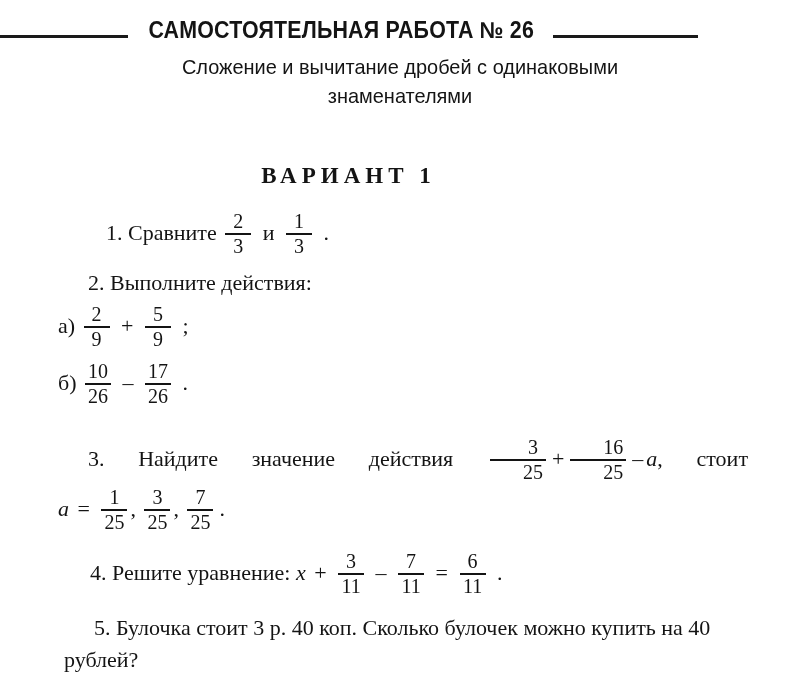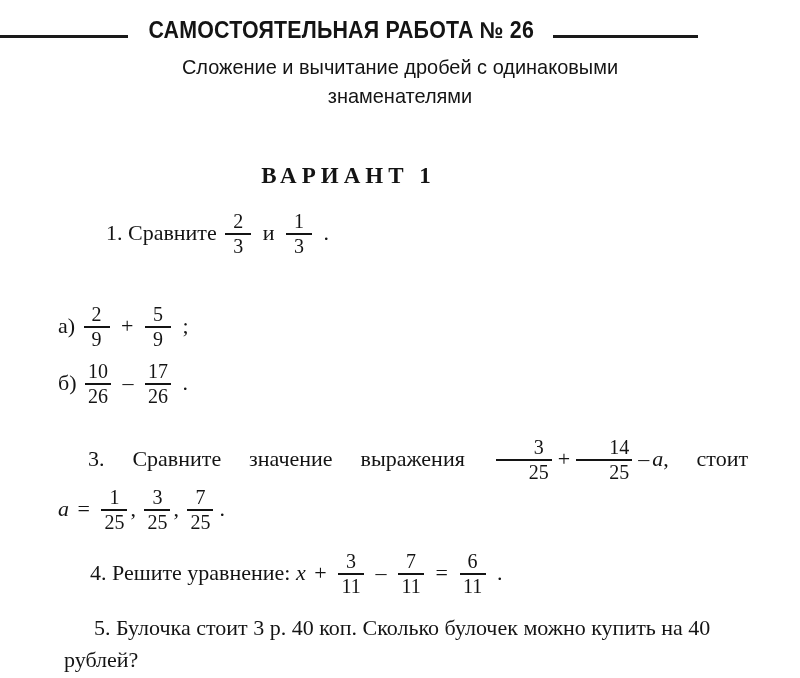--- a/index.html
+++ b/index.html
@@ -158,20 +158,24 @@
     </span>
     <span class="op">и</span>
     <span class="frac">
       <span class="numer">1</span>
       <span class="bar"></span>
       <span class="denom">3</span>
     </span>
     <span class="tail">.</span>
   </div>
 
+  <div class="task" id="t2">
+    <span class="num">2.</span>
+    <span>Выполните действия:</span>
+  </div>
 
   <div class="task" id="t2a">
     <span>а)</span>
     <span class="frac">
       <span class="numer">2</span>
       <span class="bar"></span>
       <span class="denom">9</span>
     </span>
     <span class="op">+</span>
     <span class="frac">
@@ -193,27 +197,27 @@
     <span class="frac">
       <span class="numer">17</span>
       <span class="bar"></span>
       <span class="denom">26</span>
     </span>
     <span class="tail">.</span>
   </div>
 
   <div class="task task-justify" id="t3">
     <span class="num">3.</span>
-    <span>Сравните значение выражения</span>
+    <span>Найдите значение действия</span>
     <span class="frac">
       <span class="numer">3</span>
       <span class="bar"></span>
       <span class="denom">25</span>
     </span><span class="op">+</span><span class="frac">
-      <span class="numer">14</span>
+      <span class="numer">16</span>
       <span class="bar"></span>
       <span class="denom">25</span>
     </span><span class="op">–</span><span class="ital">a</span><span>,</span>
     <span>стоит</span>
   </div>
 
   <div class="task" id="t3b">
     <span class="ital">a</span>
     <span class="op">=</span>
     <span class="frac">

